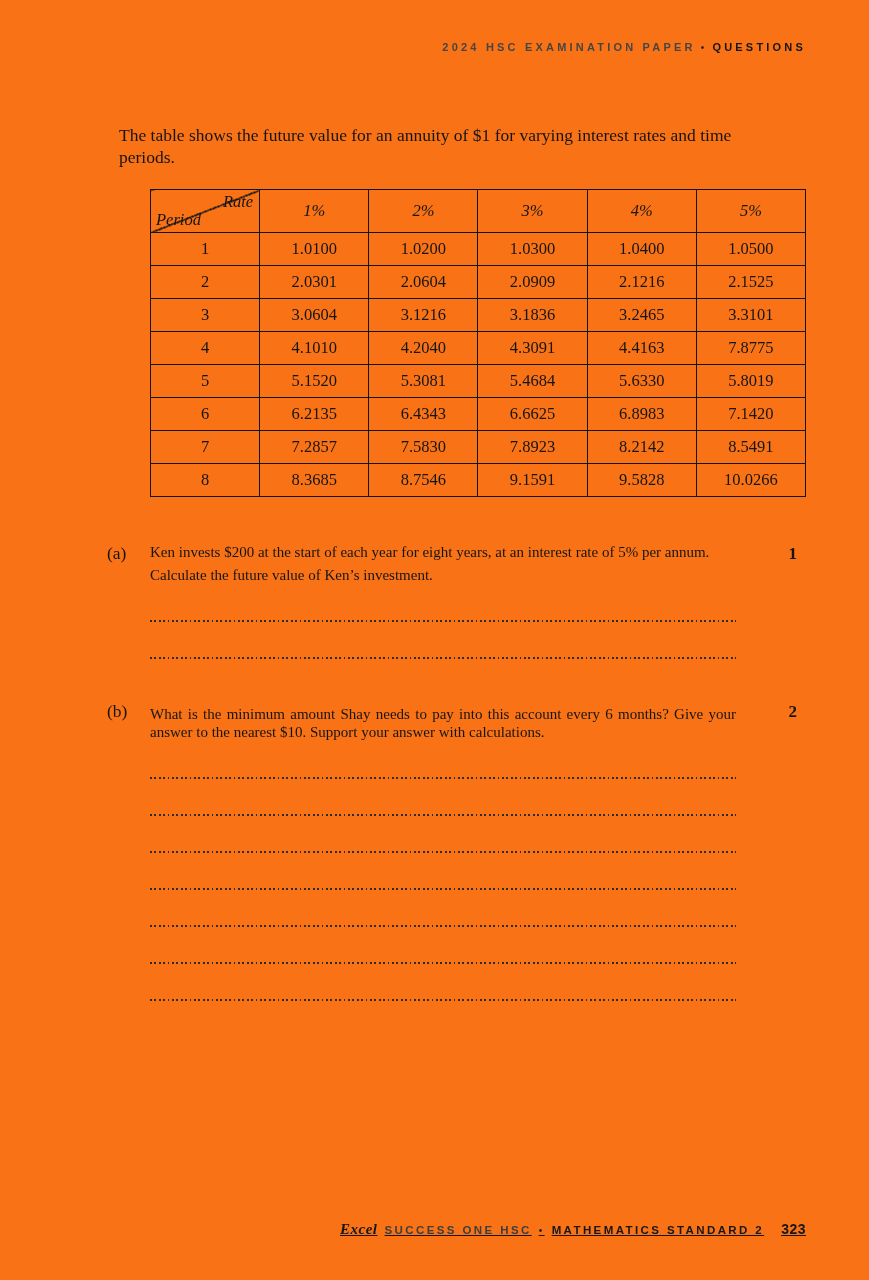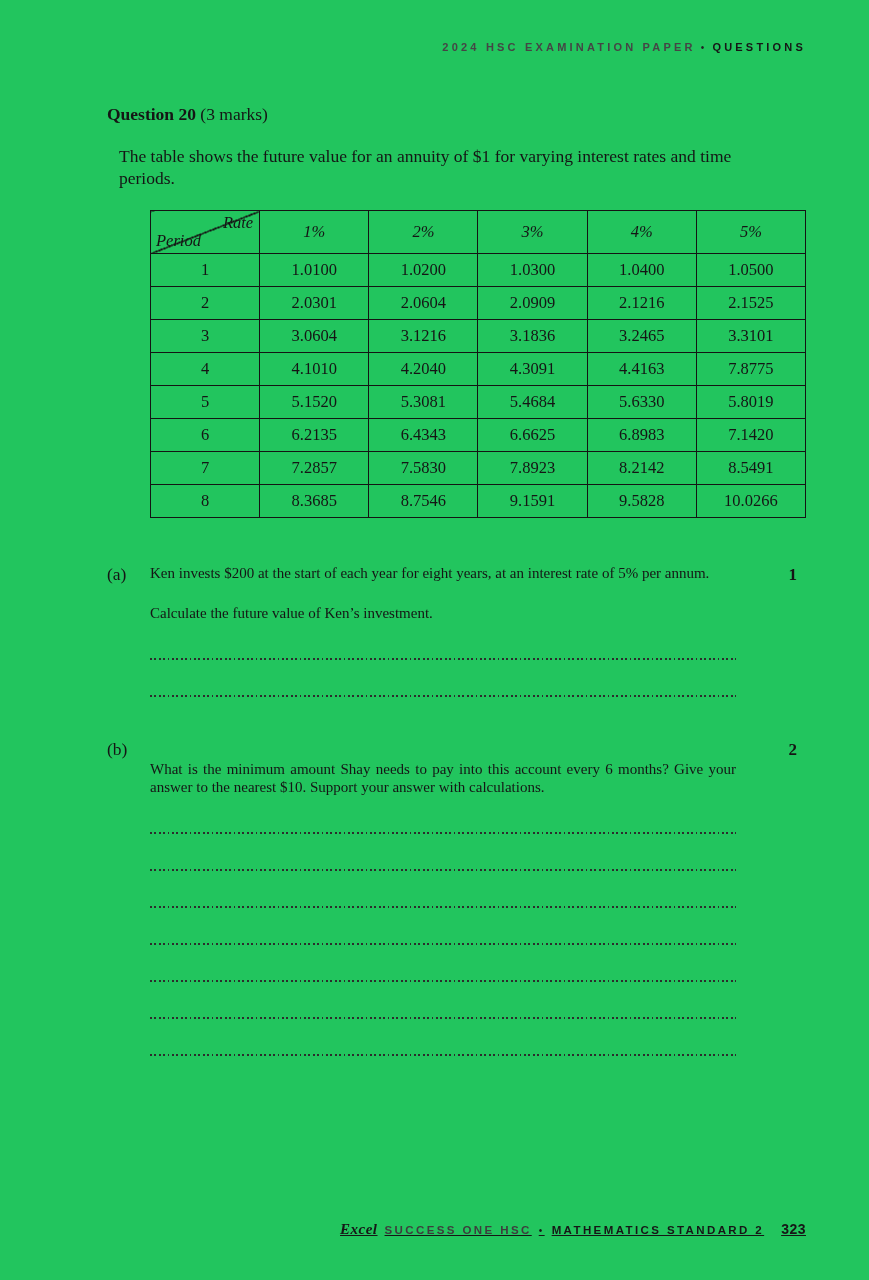--- a/index.html
+++ b/index.html
@@ -2,21 +2,21 @@
 <html><head>
 <meta charset="utf-8">
 <style>
   * { box-sizing: border-box; }
   html, body { margin: 0; padding: 0; background: #e8e8e8; }
   .page {
     position: relative;
     width: 869px;
     height: 1280px;
     margin: 0 auto;
-    background: #22c55e;
+    background: #f97316;
     font-family: "Liberation Serif", serif;
     color: #151515;
     overflow: hidden;
   }
 
   
   .page-header {
     position: absolute;
     top: 41px;
     right: 63px;
@@ -78,21 +78,21 @@
   }
   .corner-top    { position: absolute; top: 2px;  right: 6px; font-style: italic; }
   .corner-bottom { position: absolute; bottom: 2px; left: 5px; font-style: italic; }
 
   
   .part { display: flex; align-items: flex-start; margin-top: 46px; }
   .part-b { margin-top: 42px; }
   .part-label { width: 43px; font-size: 17.5px; line-height: 1.24; }
   .part-body  { width: 586px; font-size: 15px; line-height: 1.24; }
   .part-body p { margin: 0; text-align: justify; }
-  .part-body p.followup { margin-top: 21px; }
+  .part-body p.followup { margin-top: 4px; }
   .part-marks {
     flex: 1;
     text-align: right;
     padding-right: 4px;
     font-weight: bold;
     font-size: 17px;
     line-height: 1.24;
   }
 
   
@@ -137,24 +137,20 @@
 <body>
 
 <div class="page">
 
   <header class="page-header">
     <span class="hdr-left">2024 HSC EXAMINATION PAPER</span><span class="hdr-sep">•</span><span class="hdr-right">QUESTIONS</span>
   </header>
 
   <main class="content">
 
-    <h2 class="q-title">
-      <span class="q-num">Question 20</span>
-      <span class="q-marks">(3 marks)</span>
-    </h2>
 
     <p class="q-intro">The table shows the future value for an annuity of $1 for varying interest rates and time periods.</p>
 
     <table class="fv-table">
       <thead>
         <tr>
           <th class="corner">
             <span class="corner-top">Rate</span>
             <span class="corner-bottom">Period</span>
           </th>

